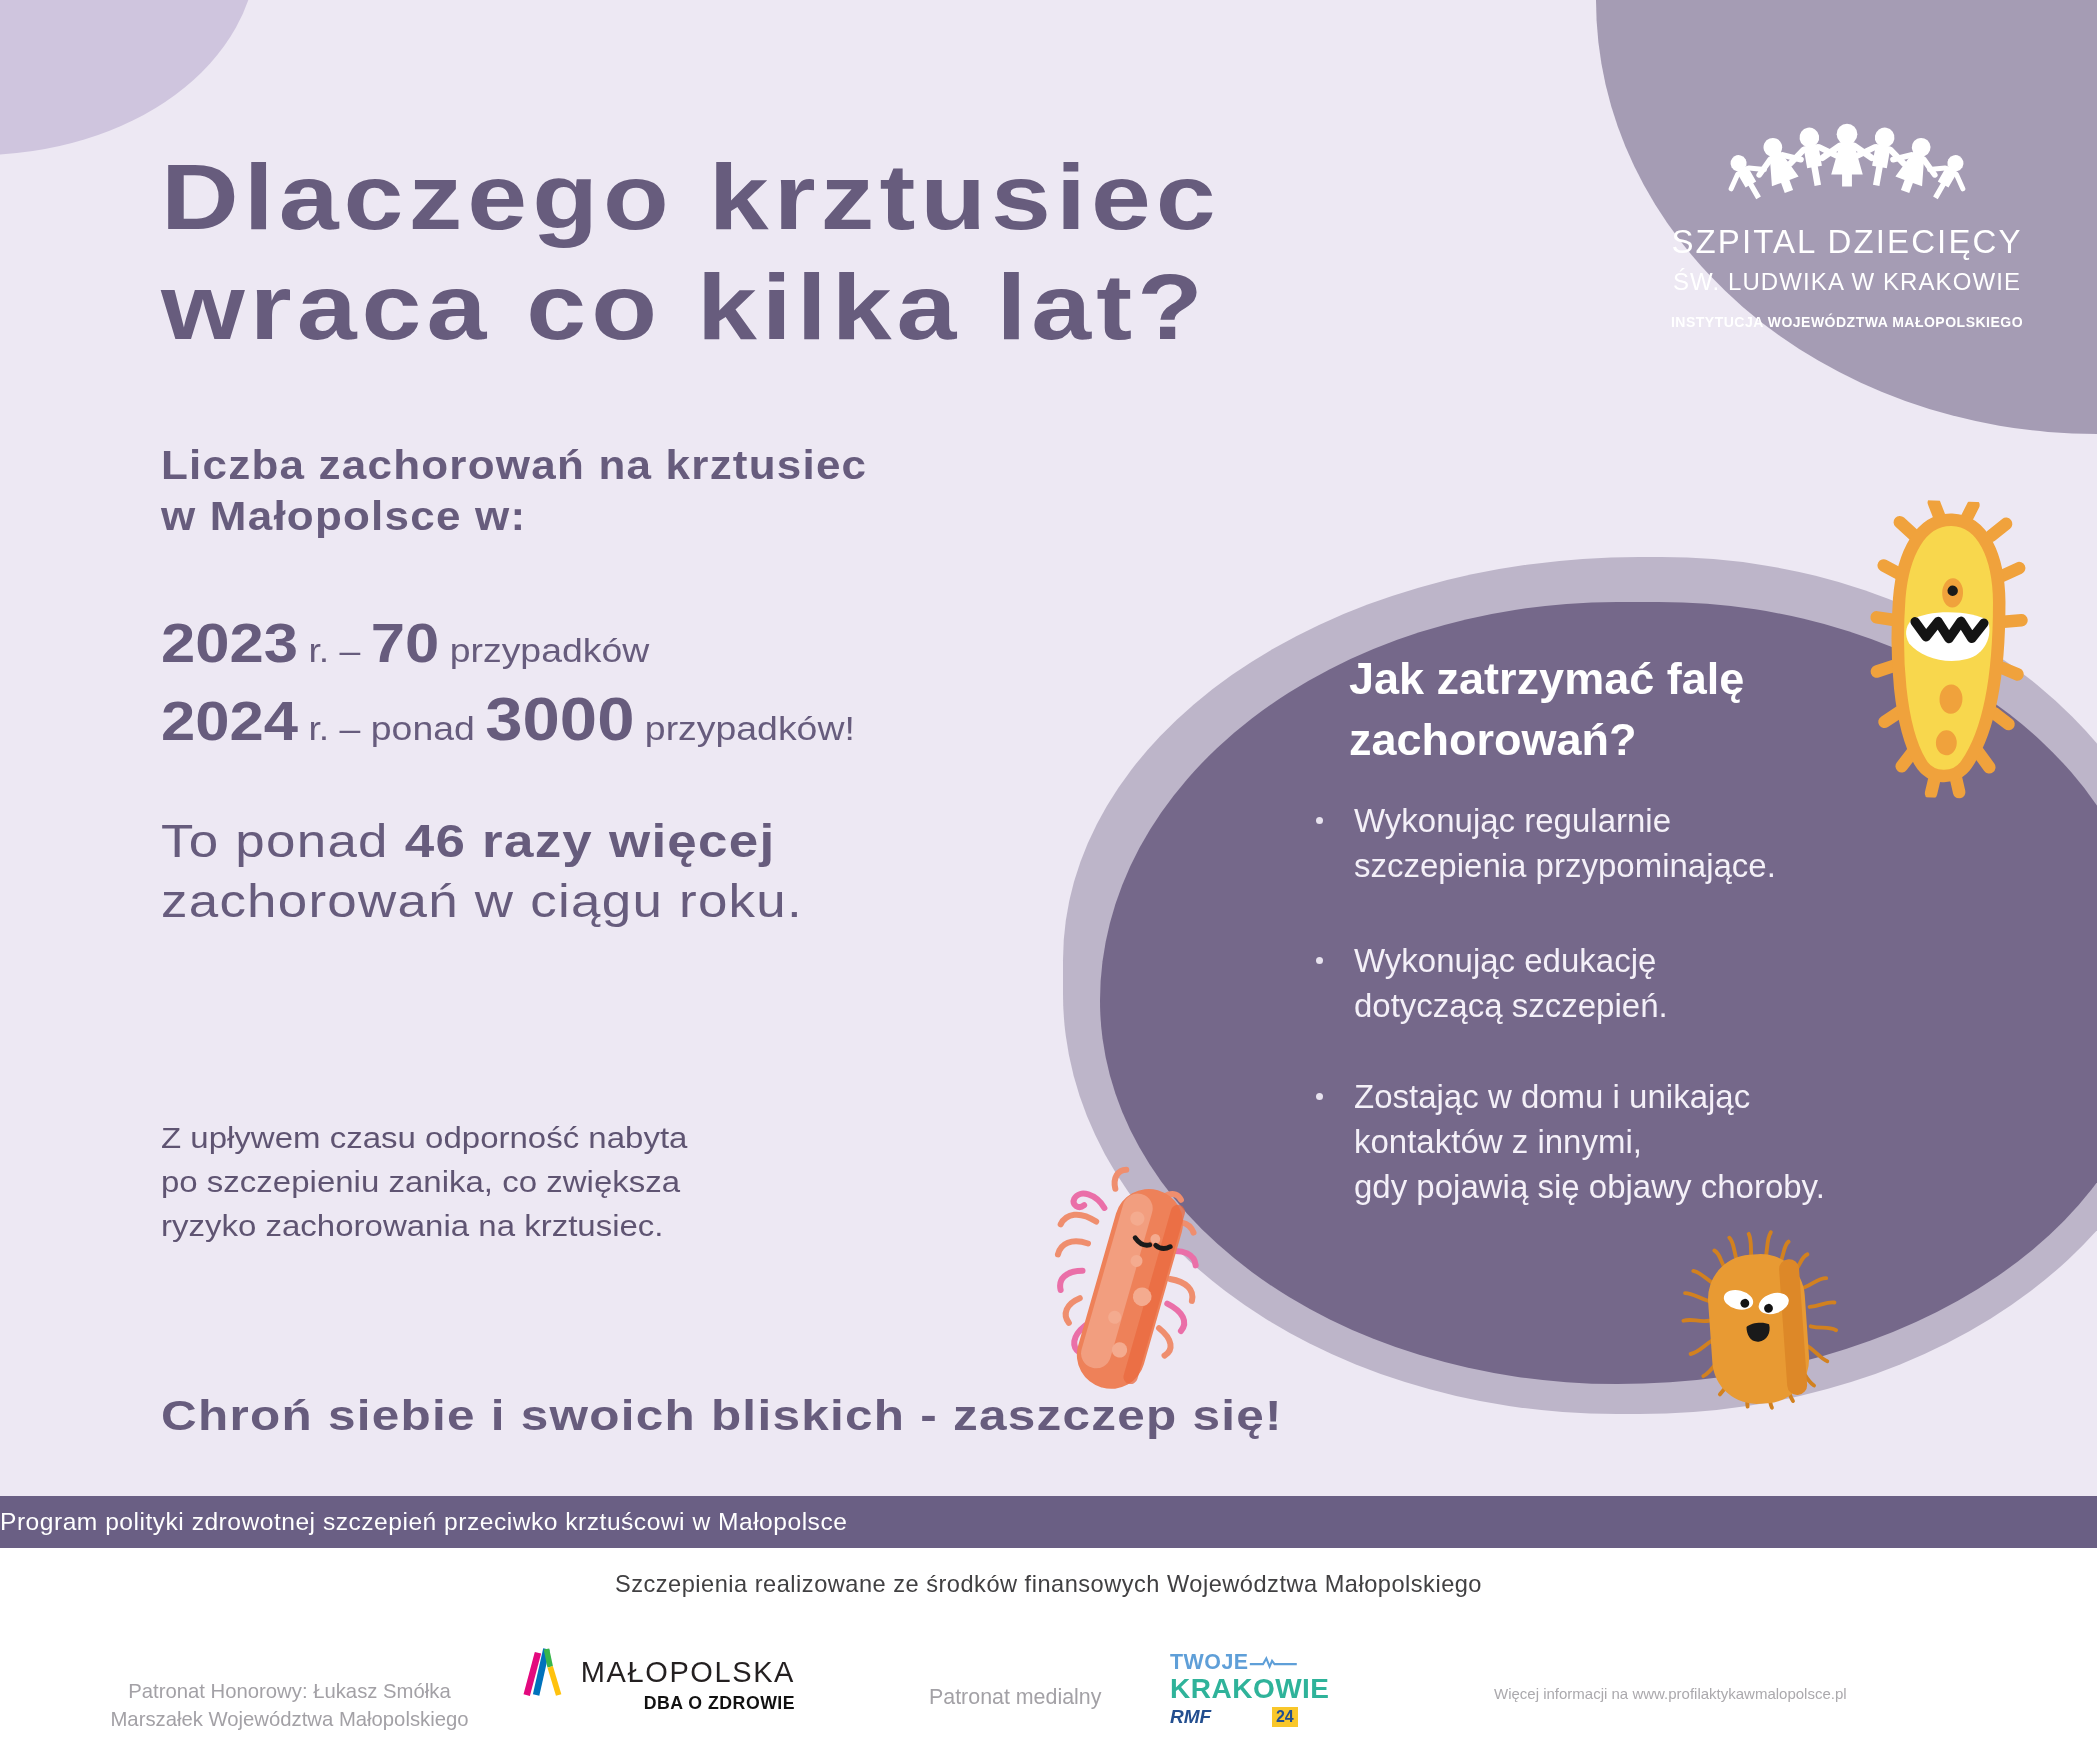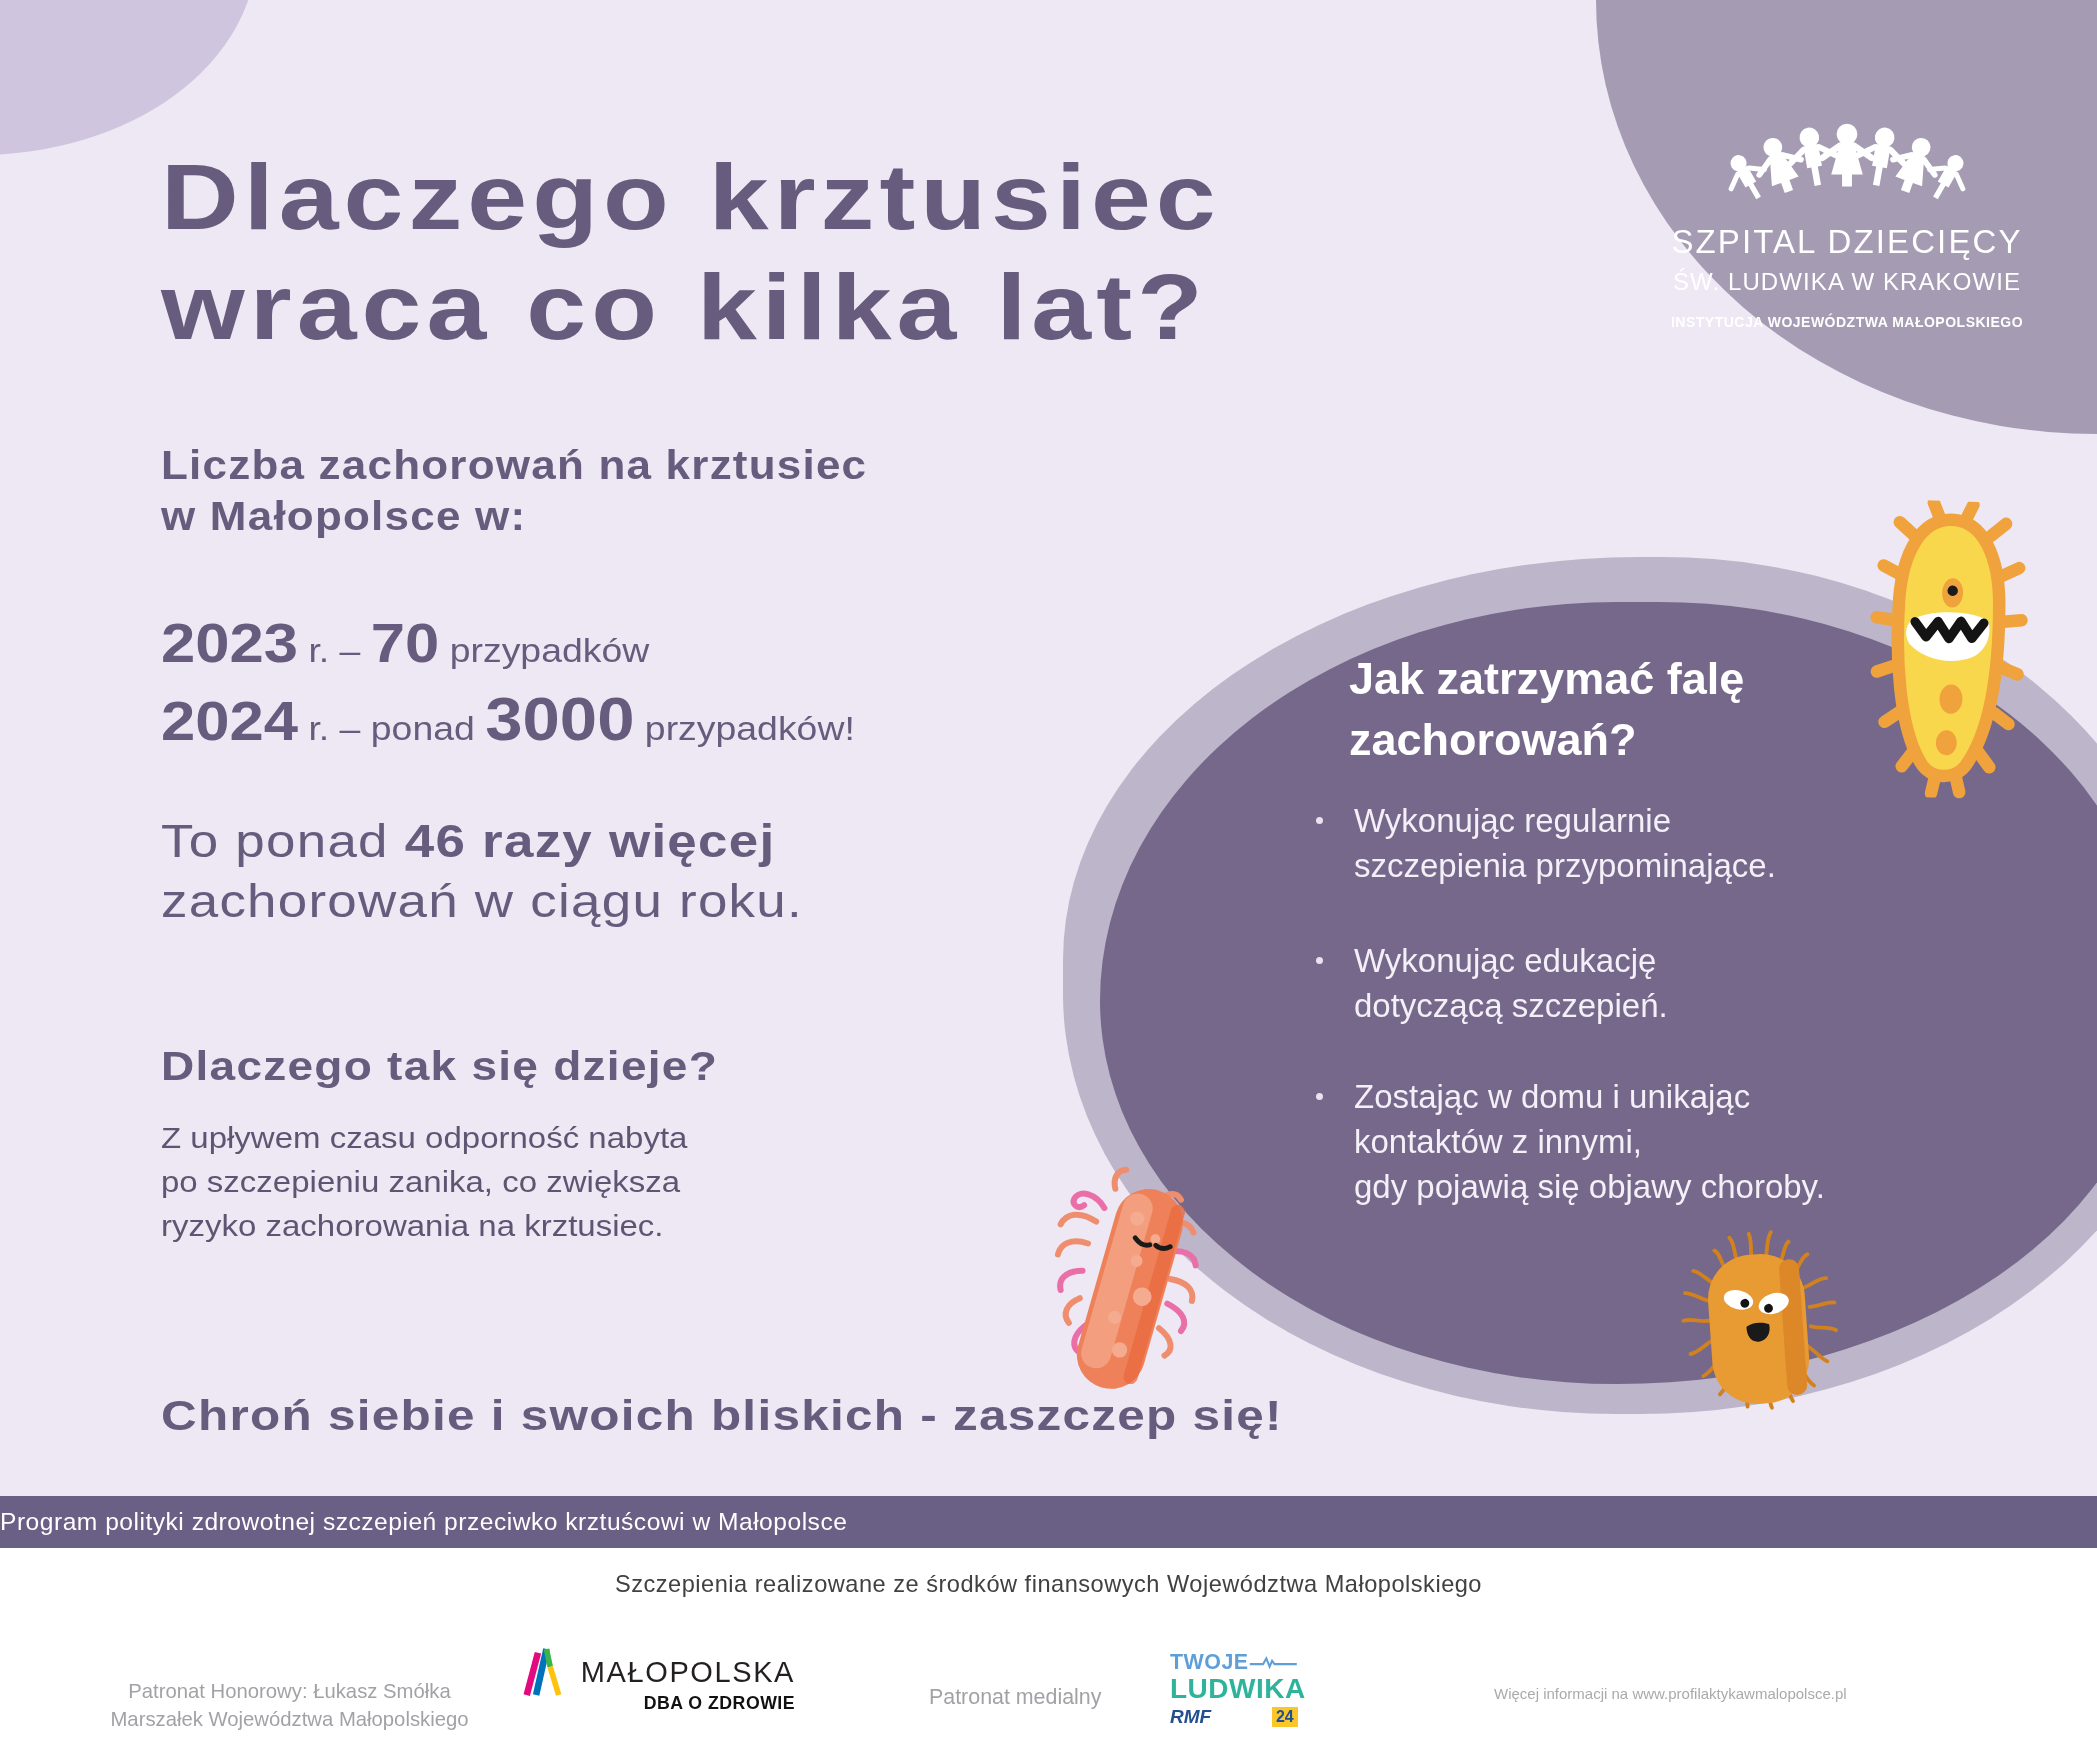--- a/index.html
+++ b/index.html
@@ -142,23 +142,20 @@
   </div>
   <div class="statrow row-2024 purple">
     <span class="wide-110"><span class="big">2024</span><span class="small"> r. – ponad </span><span class="huge">3000</span><span class="small"> przypadków!</span></span>
   </div>
 
   <div class="emph purple">
     <span class="wide-115"><span>To ponad </span><b>46 razy więcej</b></span><br>
     <span class="wide-115">zachorowań w ciągu roku.</span>
   </div>
 
-  <div class="why-h purple">
-    <span class="wide-115">Dlaczego tak się dzieje?</span>
-  </div>
   <div class="why-p">
     <span class="wide-110">Z upływem czasu odporność nabyta</span><br>
     <span class="wide-110">po szczepieniu zanika, co zwiększa</span><br>
     <span class="wide-110">ryzyko zachorowania na krztusiec.</span>
   </div>
 
   <div class="cta purple">
     <span class="wide-115">Chroń siebie i swoich bliskich - zaszczep się!</span>
   </div>
 
@@ -304,21 +301,21 @@
 
   <div class="media-label">Patronat medialny</div>
 
   <div class="rmf">
     <div class="rmf-top">
       <span class="rmf-twoje">TWOJE</span>
       <svg viewBox="0 0 120 28" width="54" height="13">
         <polyline points="2,18 34,18 42,4 50,24 56,10 62,18 116,18" fill="none" stroke="#5F9FD8" stroke-width="5"></polyline>
       </svg>
     </div>
-    <div class="rmf-zdrowie">LUDWIKA</div>
+    <div class="rmf-zdrowie">KRAKOWIE</div>
     <div class="rmf-bot">
       <span class="rmf-name">RMF</span>
       <span class="rmf-badge">24</span>
     </div>
   </div>
 
   <div class="more-info">Więcej informacji na www.profilaktykawmalopolsce.pl</div>
 
 </div>
 

